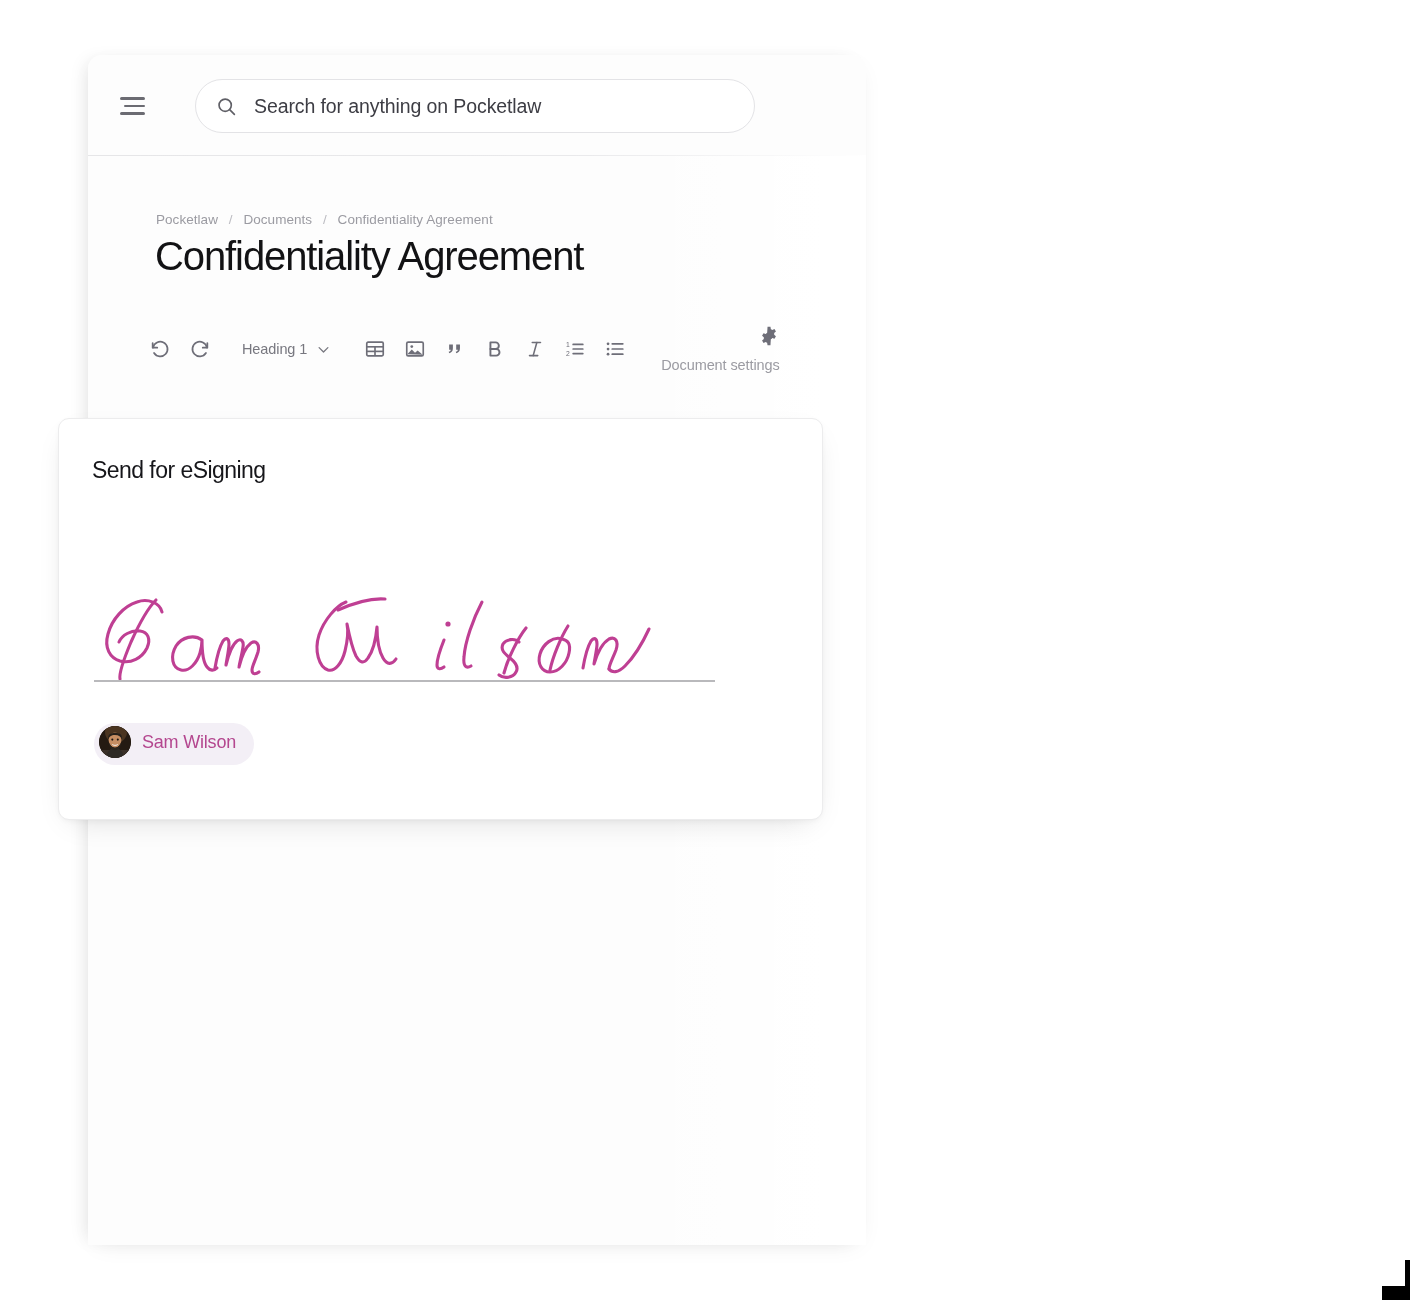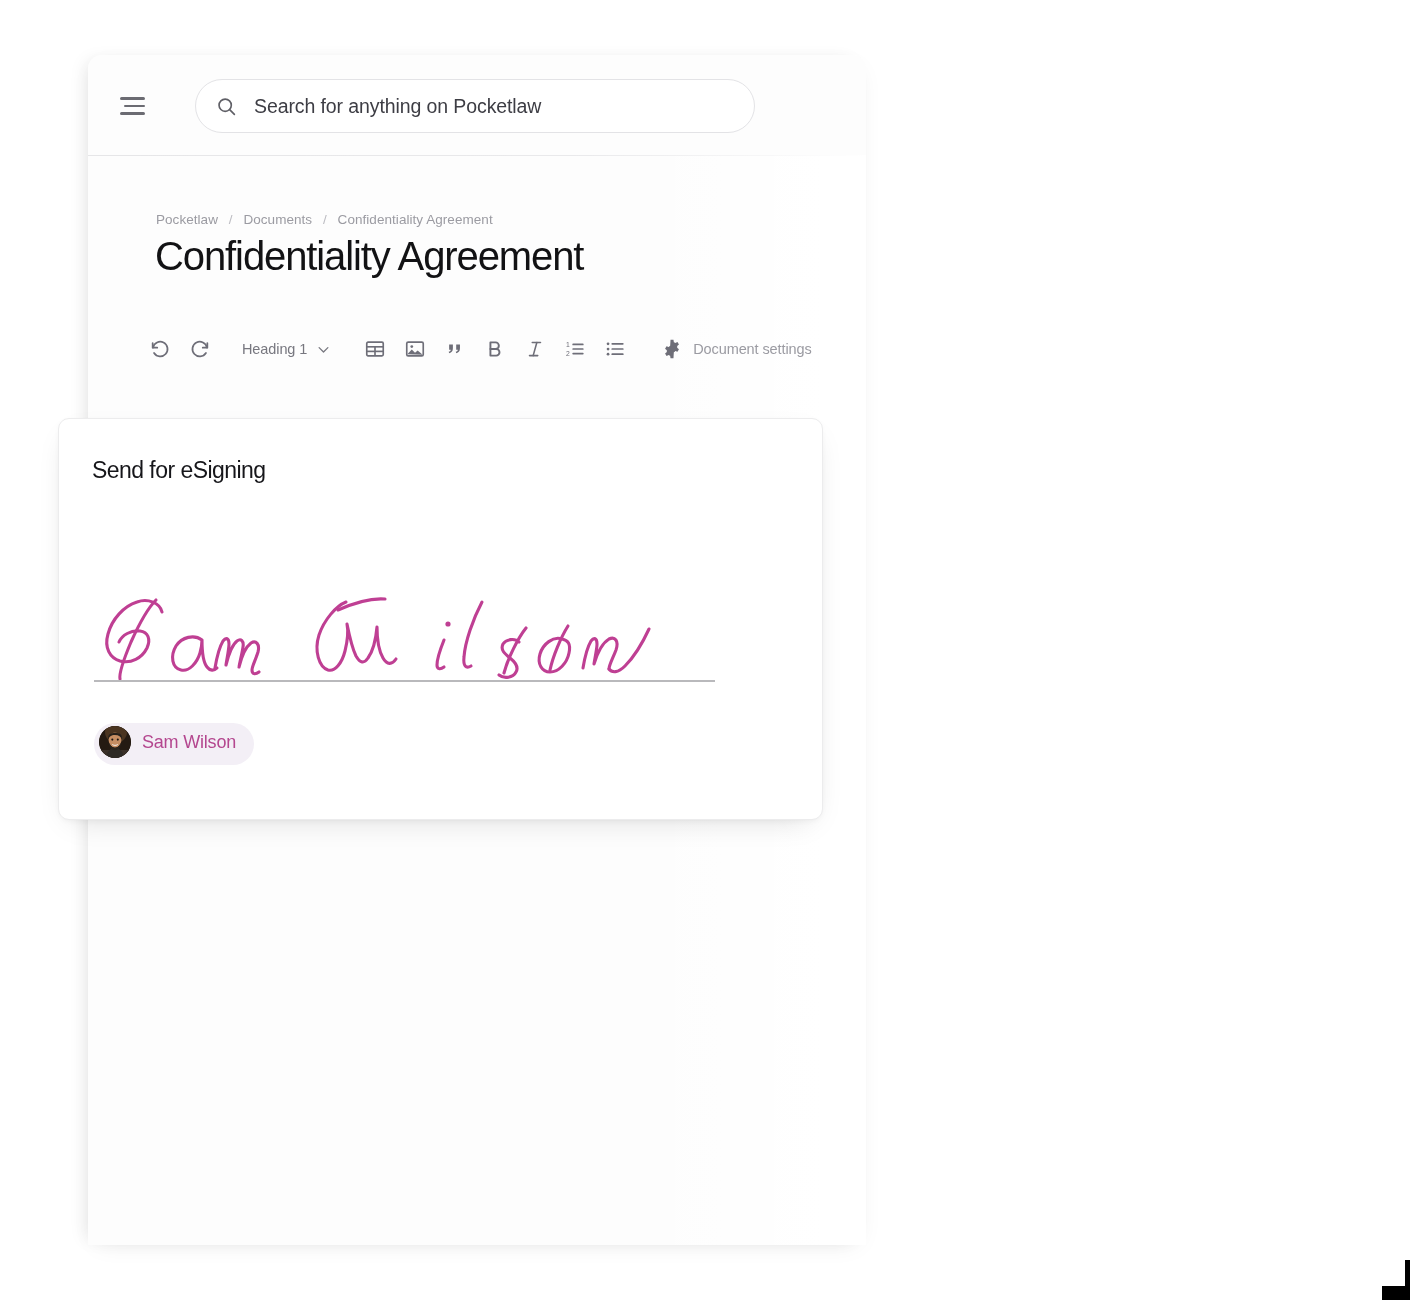--- a/index.html
+++ b/index.html
@@ -175,24 +175,25 @@
     color: #77777f;
     letter-spacing: -0.1px;
     white-space: nowrap;
   }
   .chev { width: 15px; height: 15px; color: #77777f; }
 
   .tb-sq { width: 40px; height: 34px; }
 
   .tb-gear-group {
     display: flex;
-    align-items: center;
+    align-items: flex-end;
     gap: 10px;
     margin-left: 26px;
     cursor: pointer;
+    flex-direction: column;
   }
   .tb-settings-label {
     font-size: 14.5px;
     color: #9b9ba2;
     letter-spacing: -0.1px;
     white-space: nowrap;
   }
 
   
   .esign-card {

